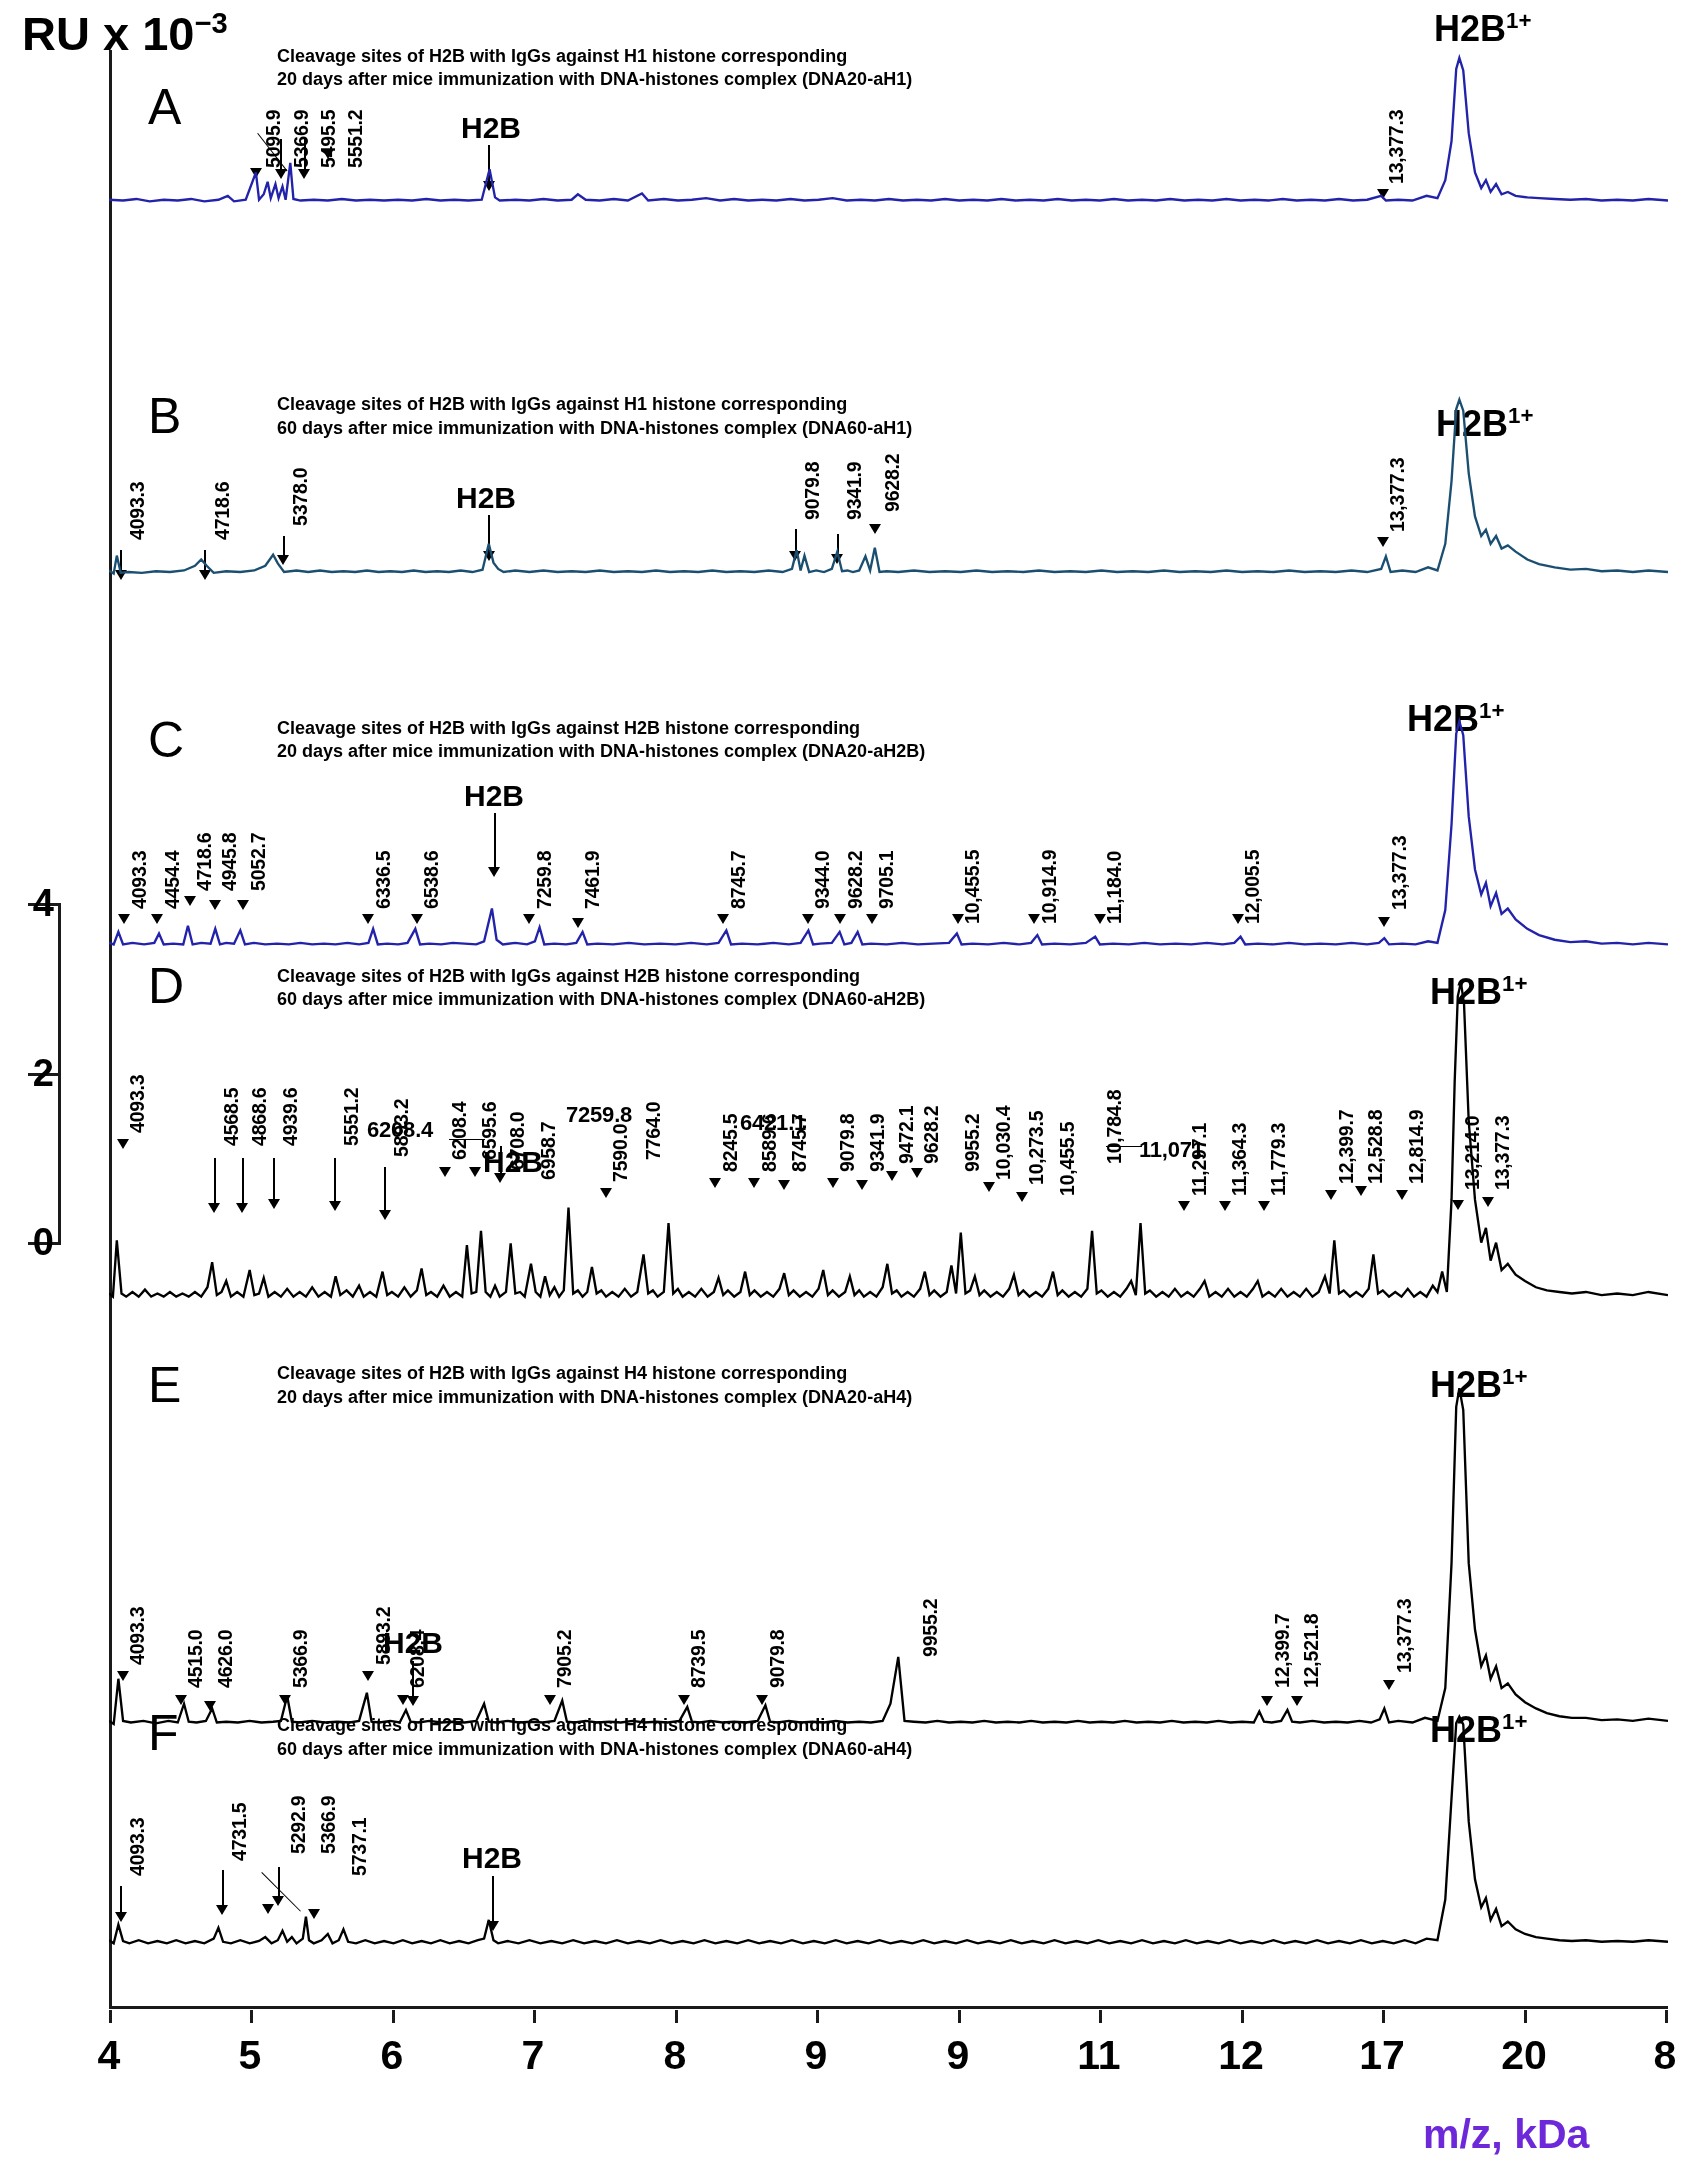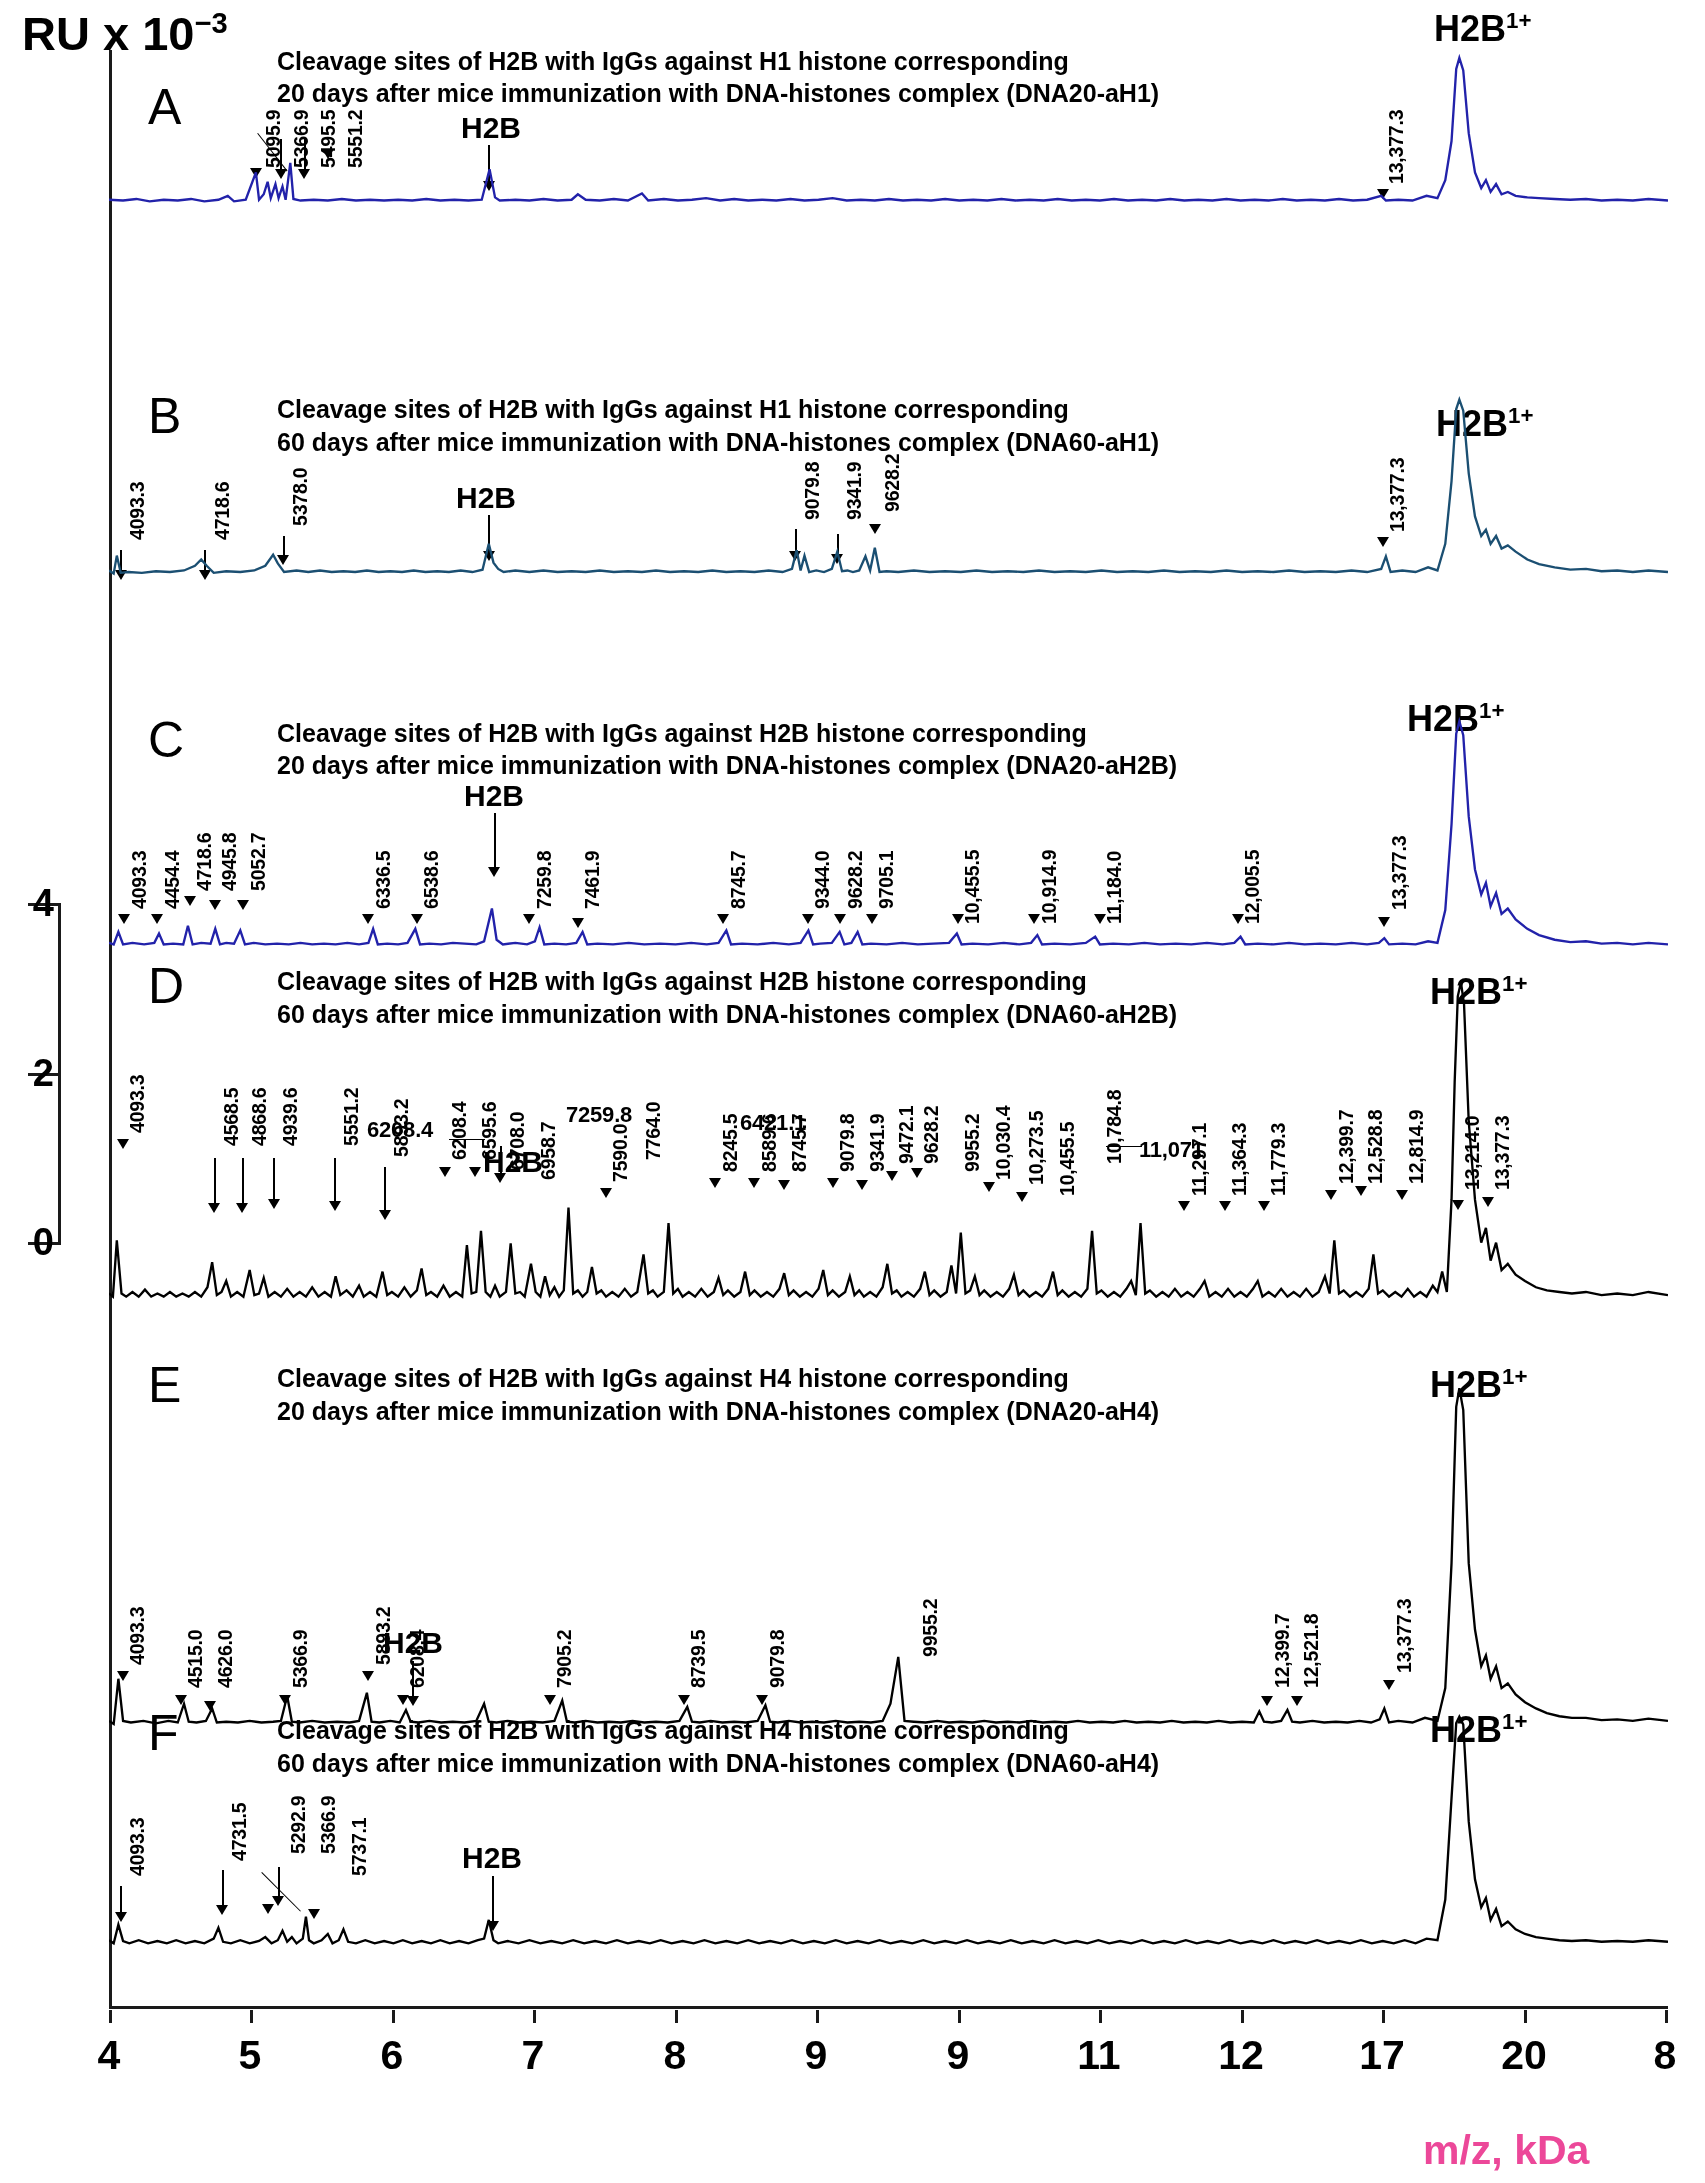--- a/index.html
+++ b/index.html
@@ -40,21 +40,21 @@
   .panel-letter {
     position: absolute;
     font-size: 50px;
     font-weight: 400;
     color: #000;
     line-height: 1;
     font-family: "Liberation Sans", sans-serif;
   }
   .panel-title {
     position: absolute;
-    font-size: 25px;
+    font-size: 18px;
     font-weight: bold;
     color: #000;
     line-height: 1.30;
     white-space: pre-line;
     text-align: left;
   }
   .h2b-charge {
     position: absolute;
     font-size: 36px;
     font-weight: bold;
@@ -128,23 +128,22 @@
     font-size: 41px;
     font-weight: bold;
     color: #000;
     text-align: center;
     transform: translateX(-50%);
   }
   .xaxis-title {
     position: absolute;
     font-size: 41px;
     font-weight: bold;
-    color: #ec4899;
+    color: #6d28d9;
     white-space: nowrap;
-    margin-top: 16px;
   }
   .scalebar {
     position: absolute;
   }
   .scalebar .vline {
     position: absolute;
     left: 50px;
     top: 0;
     bottom: 0;
     width: 0;

